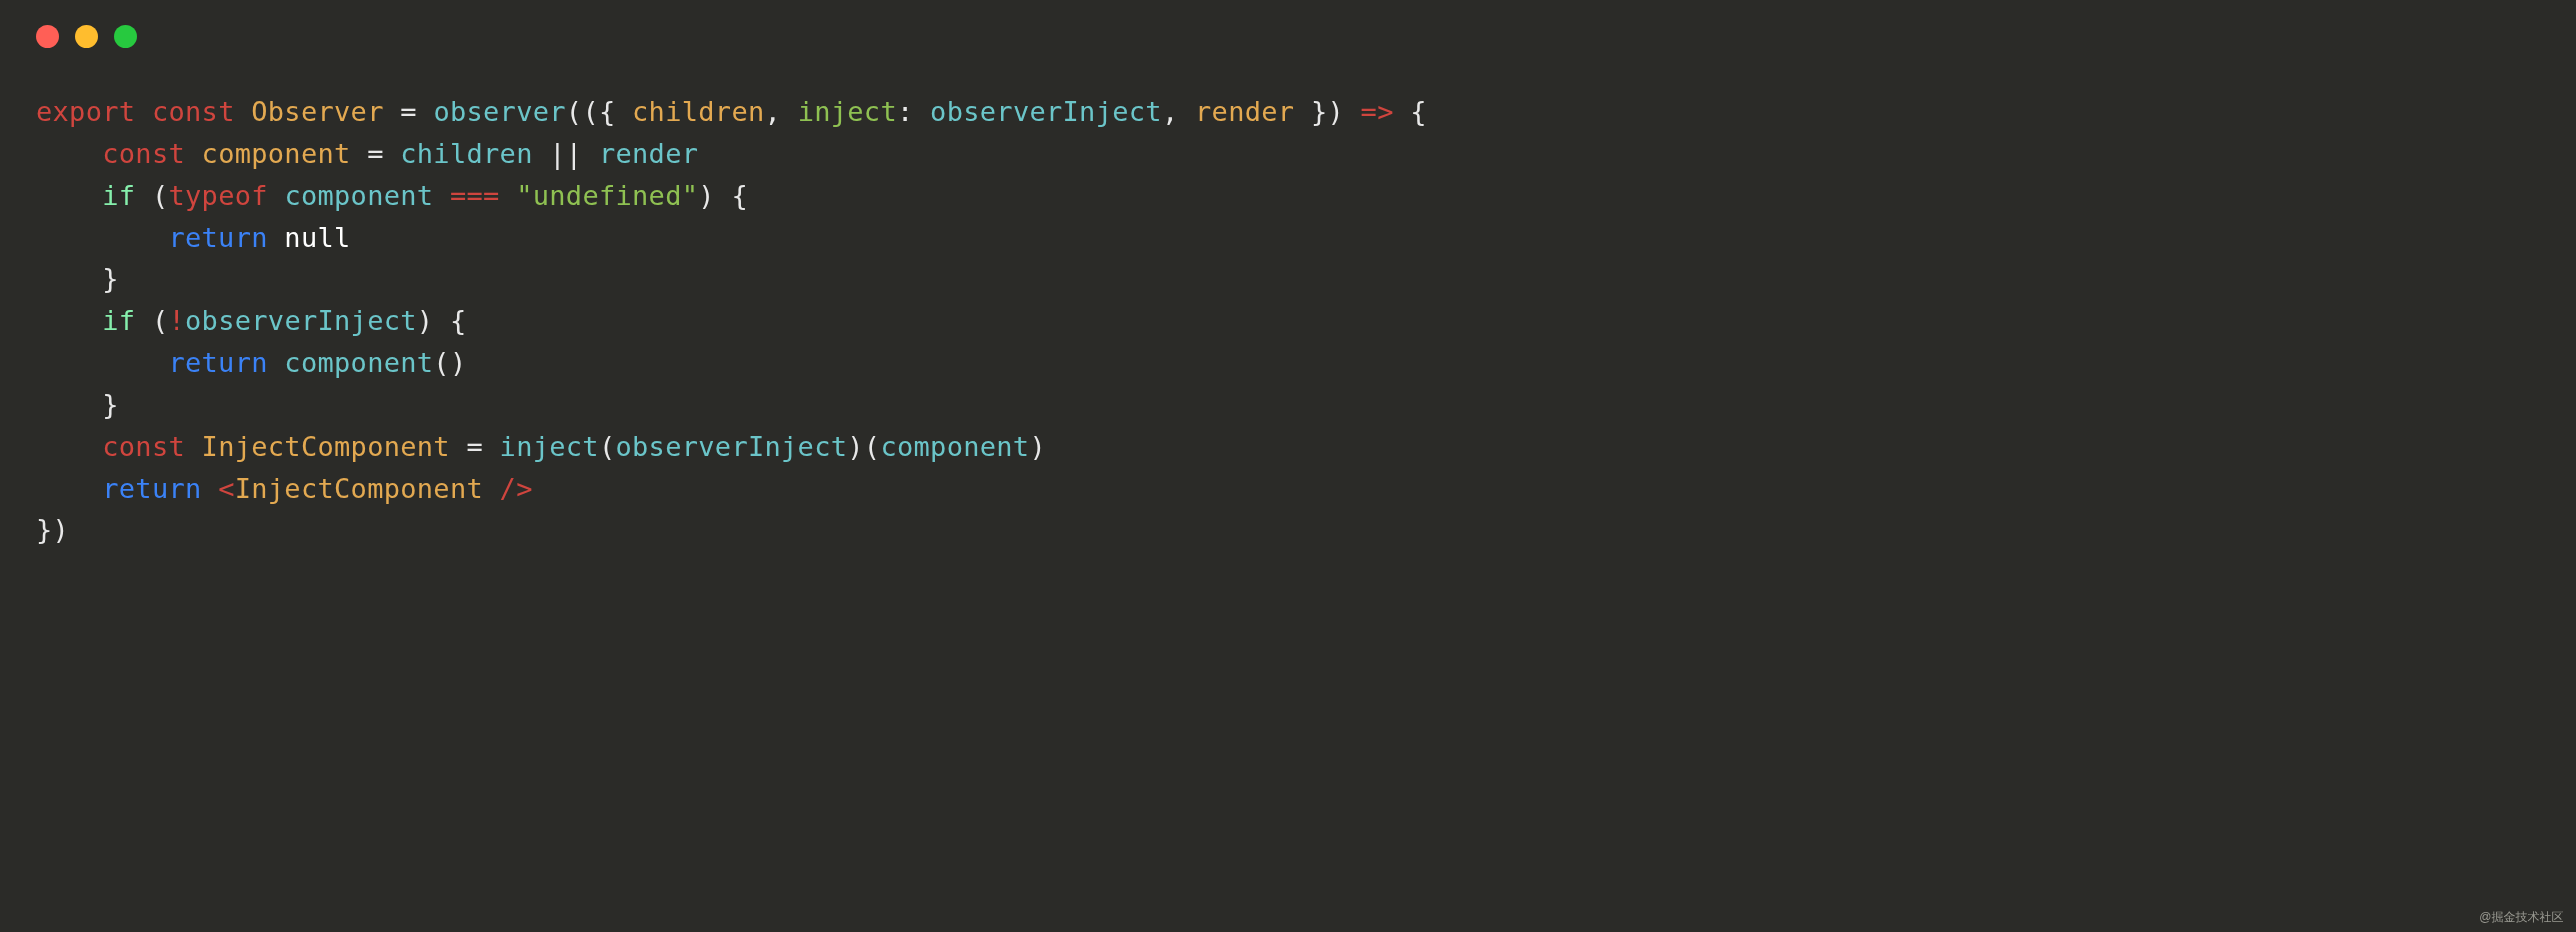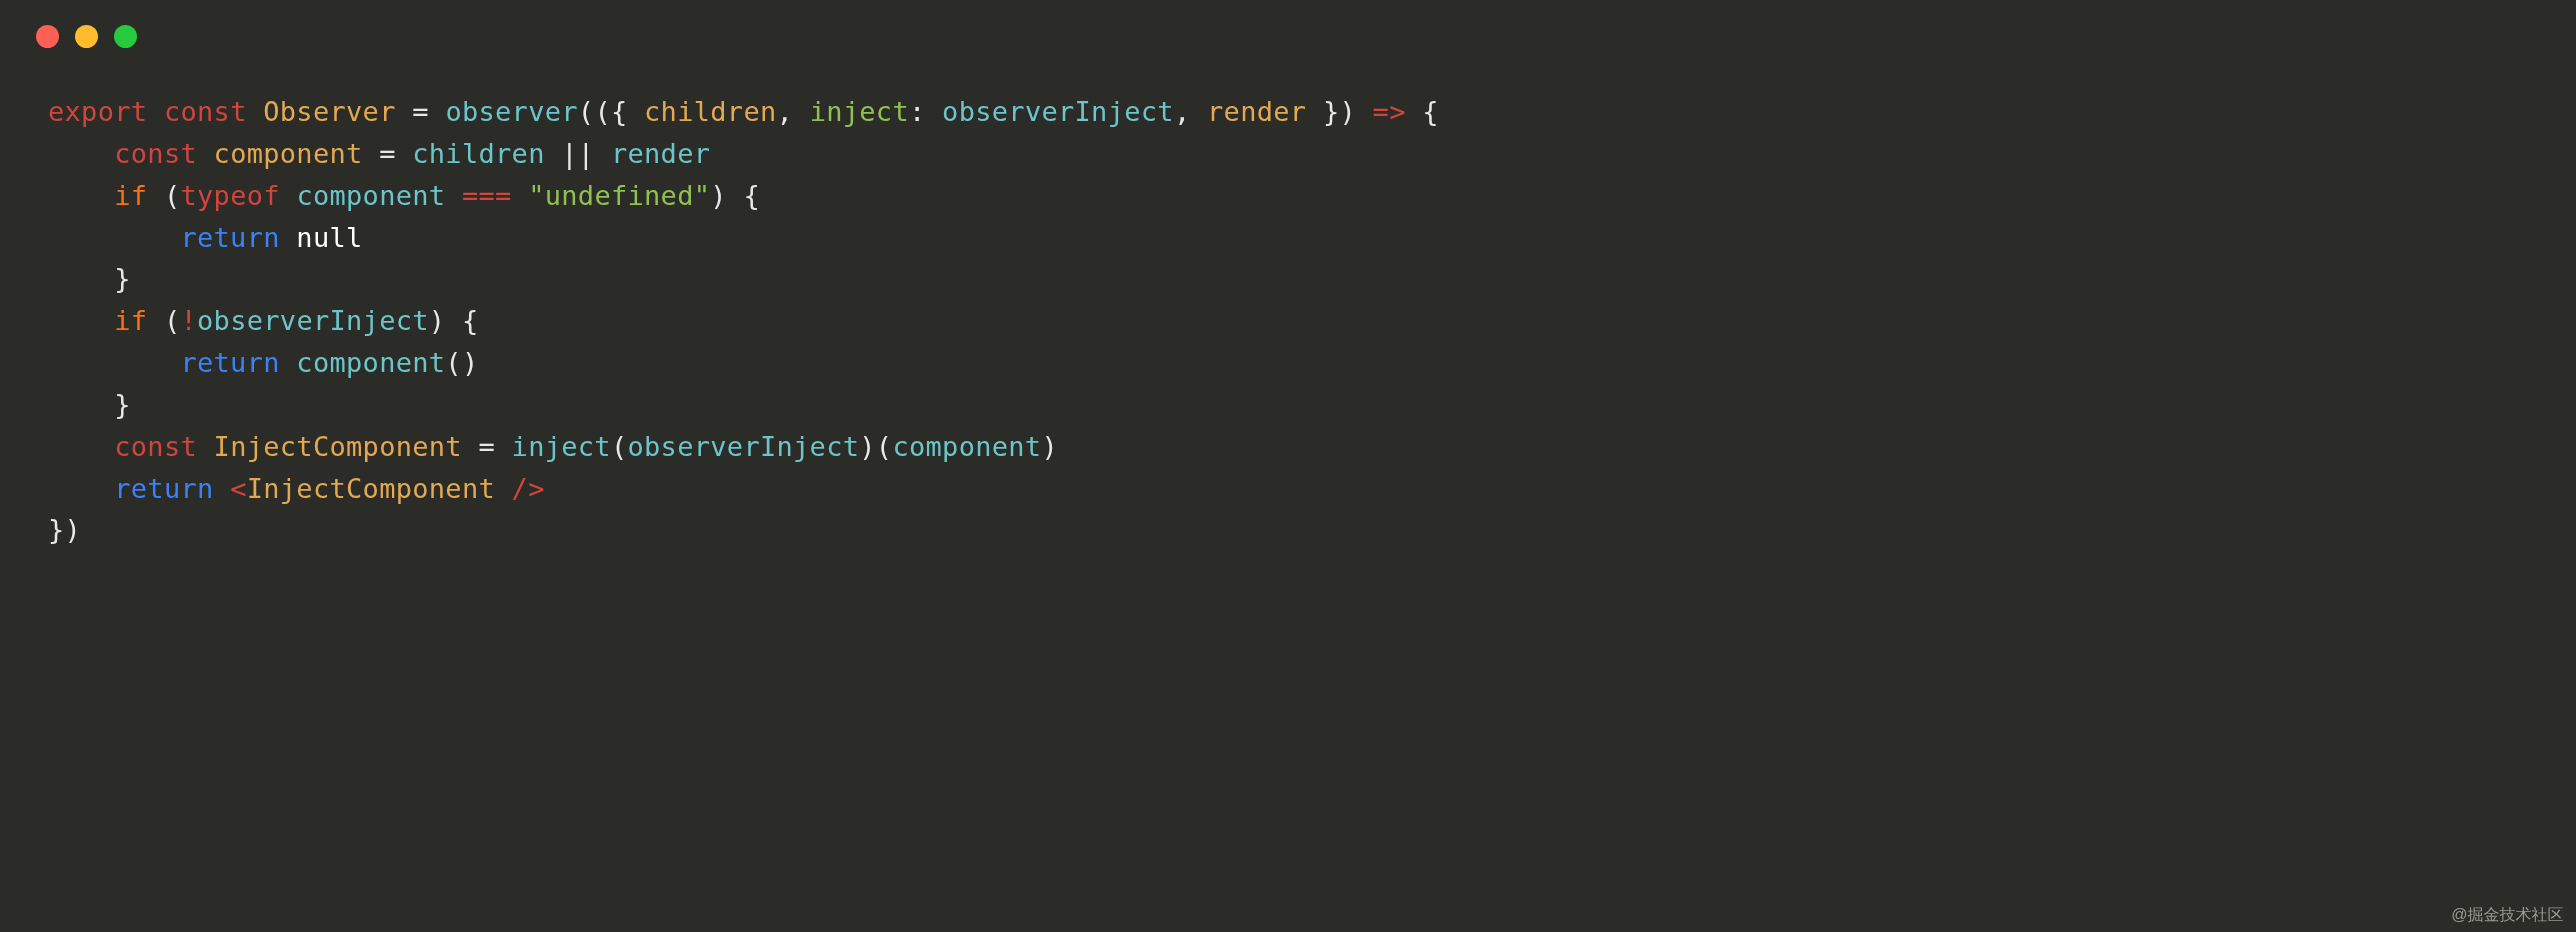--- a/index.html
+++ b/index.html
@@ -28,34 +28,33 @@
       border-radius: 50%;
     }
     .dot-red { background: #ff5f56; }
     .dot-yellow { background: #ffbd2e; }
     .dot-green { background: #27c93f; }
     .code-area {
       padding: 43px 36px 0 36px;
       line-height: 1.55;
       white-space: pre;
       letter-spacing: 0.3px;
-      margin-left: 12px;
     }
     .watermark {
       position: absolute;
       bottom: 7.1px;
       right: 12.5px;
       color: #9a9a92;
-      font-size: 16px;
+      font-size: 12px;
       font-family: -apple-system, sans-serif;
     }
     
     .kw-export { color: #d0453e; }
     .kw-const { color: #d0453e; }
-    .kw-if { color: #f97316; }
+    .kw-if { color: #86efac; }
     .kw-return { color: #3b82f6; }
     .kw-typeof { color: #d0453e; }
     .id-observer { color: #e3a951; }
     .id-inject-comp { color: #e3a951; }
     .fn-observer { color: #6bc5c9; }
     .fn-inject { color: #6bc5c9; }
     .fn-children { color: #6bc5c9; }
     .fn-render { color: #6bc5c9; }
     .fn-component { color: #6bc5c9; }
     .fn-observerinject { color: #6bc5c9; }

